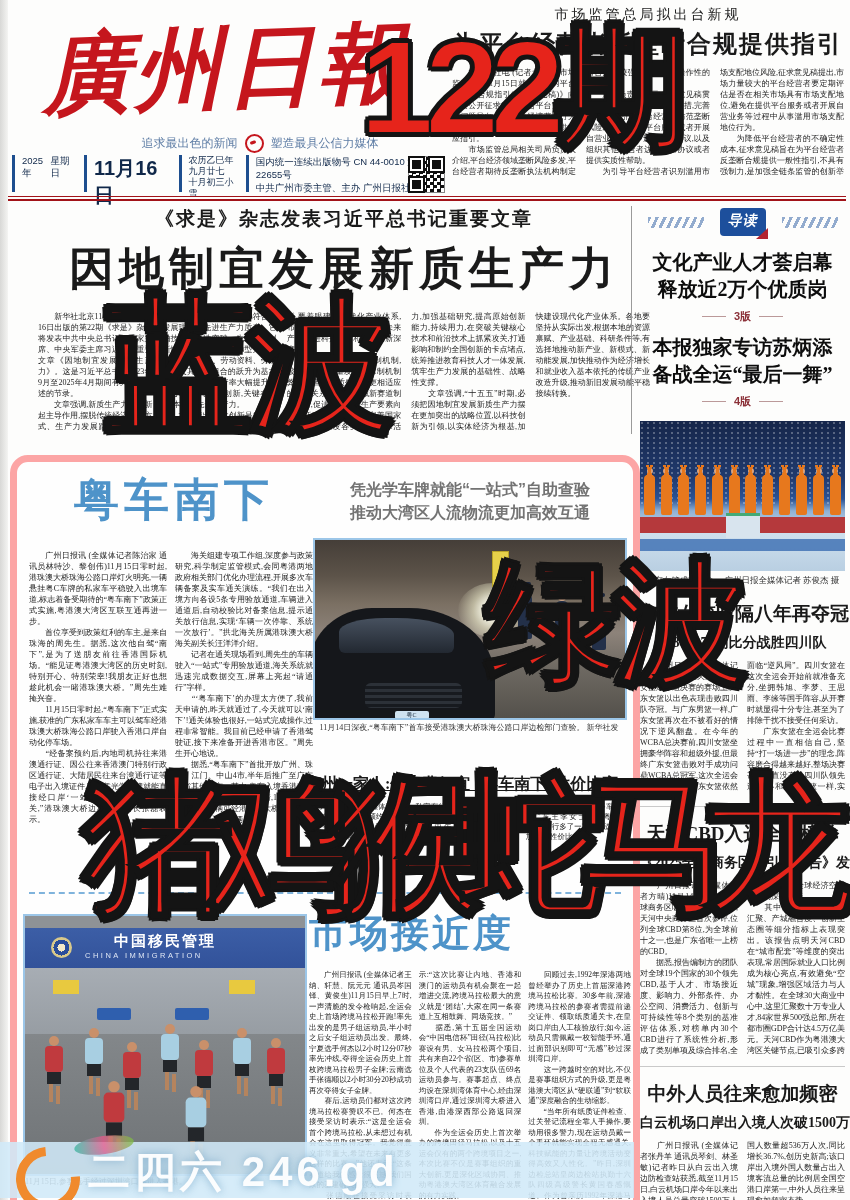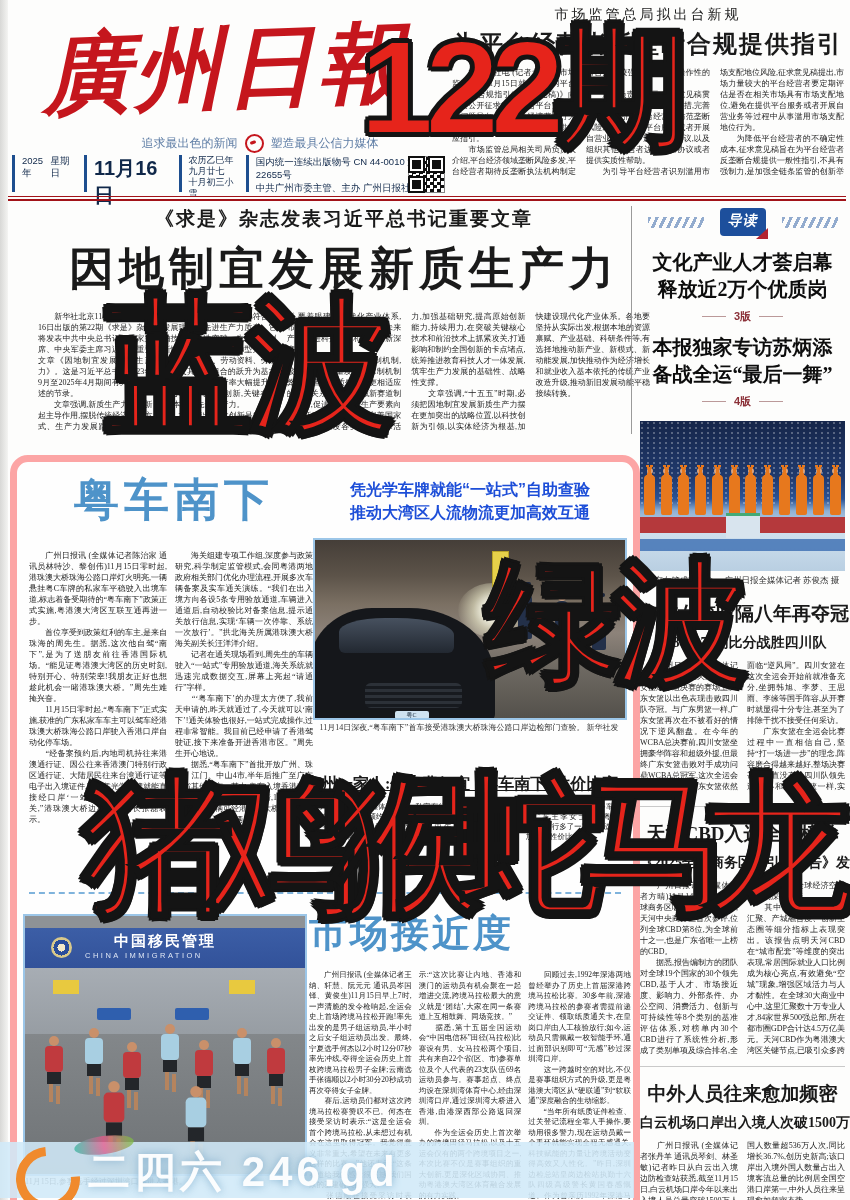--- a/index.html
+++ b/index.html
@@ -69,21 +69,21 @@
   .sb-cap{font-size:8.5px;color:#333;margin-top:4px;text-align:center;}
   .sb-h2{font-size:19px;font-weight:900;text-align:center;margin-top:14px;white-space:nowrap;}
   .sb-sub{font-size:14px;font-weight:bold;text-align:center;margin-top:7px;white-space:nowrap;}
   .sb-body{margin-top:8px;column-count:2;column-gap:9px;}
   .sb-hr{border:none;border-top:1px solid #c9c9c9;margin:10px 0 0 0;}
   
   .bluebox{position:absolute;left:10px;top:455px;width:616px;height:752px;
       border:7px solid #fca5a5;border-radius:18px;background:#fefefe;}
   .yc-title{position:absolute;left:14px;top:8px;width:286px;text-align:center;
       font-family:"Liberation Sans",sans-serif;font-weight:900;font-size:45px;letter-spacing:5px;color:#4e93c9;}
-  .yc-sub{position:absolute;left:300px;top:16px;width:306px;text-align:center;color:#1d4ed8;
+  .yc-sub{position:absolute;left:300px;top:16px;width:306px;text-align:center;color:#737373;
       font-size:16px;font-weight:bold;line-height:23px;white-space:pre-line;font-family:"Liberation Sans",sans-serif;}
   .yc-body{position:absolute;left:12px;top:88px;width:284px;height:336px;column-count:2;column-gap:8px;}
   
   .carphoto{position:absolute;left:296px;top:76px;width:310px;height:178px;border:2px solid #9cc6e8;overflow:hidden;
       background:linear-gradient(180deg,#453e38 0%,#5c5349 20%,#7b7063 36%,#8d837a 52%,#6e6962 72%,#54514b 100%);}
   .carbeam{position:absolute;left:46%;top:24%;width:70px;height:54px;border-radius:50%;
       background:radial-gradient(circle,rgba(255,255,240,.95) 0 8px,rgba(255,255,220,.5) 20px,transparent 36px);}
   .ysign{position:absolute;left:57%;top:6%;width:15px;height:34px;background:#e6d14a;border:1px solid #b8a428;}
   .suv{position:absolute;left:-6px;bottom:-4px;width:60%;height:64%;background:#15171b;
       border-radius:34% 46% 8px 8px / 52% 62% 8px 8px;}

